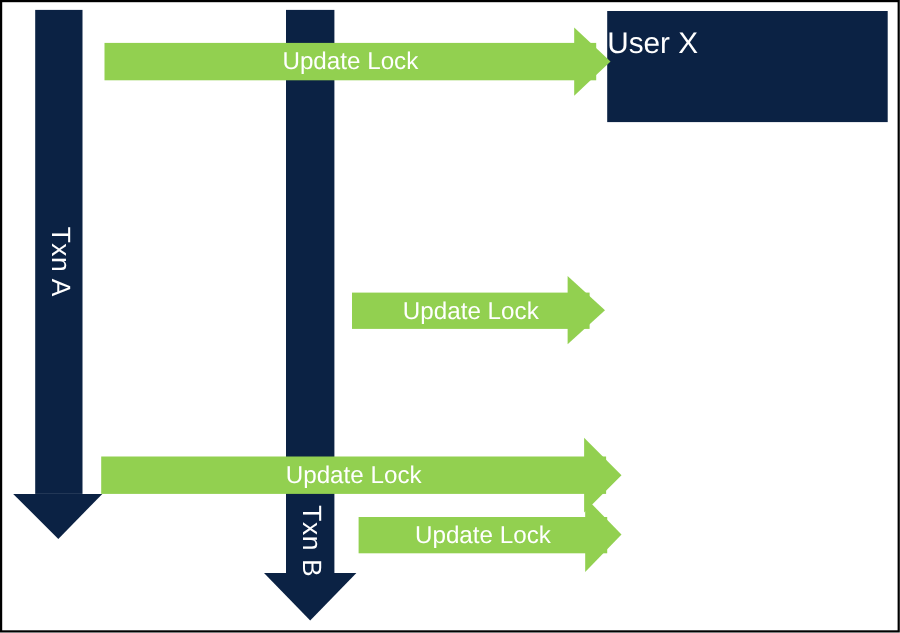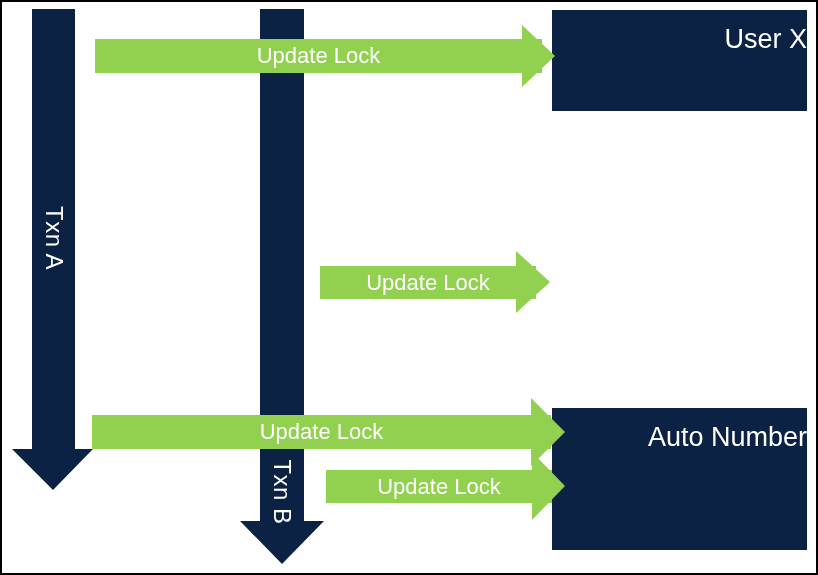--- a/index.html
+++ b/index.html
@@ -49,21 +49,21 @@
     letter-spacing: 0.5px;
   }
 
   .entity-box {
     position: absolute;
     left: 552px;
     width: 255px;
     background: var(--navy);
     color: var(--text_on_dark);
     font-size: 27px;
-    text-align: right;
+    text-align: left;
     box-sizing: border-box;
     padding-top: 14px;
     z-index: 1;
   }
 
   .lock-bar {
     position: absolute;
     background: var(--green);
     display: flex;
     align-items: center;
@@ -138,23 +138,20 @@
     <div class="lifeline-head txn-a-head"></div>
     <div class="vlabel txn-a-label">Txn A</div>
 
     <div class="lifeline-bar txn-b-bar"></div>
     <div class="lifeline-head txn-b-head"></div>
     <div class="vlabel txn-b-label">Txn B</div>
 
     <div class="entity-box box-user-x">
       <span>User X</span>
     </div>
-    <div class="entity-box box-auto">
-      <span>Auto Number</span>
-    </div>
 
     <div class="lock-bar lock1-bar">
       <span>Update Lock</span>
     </div>
     <div class="lock-head lock1-head"></div>
 
     <div class="lock-bar lock2-bar">
       <span>Update Lock</span>
     </div>
     <div class="lock-head lock2-head"></div>

